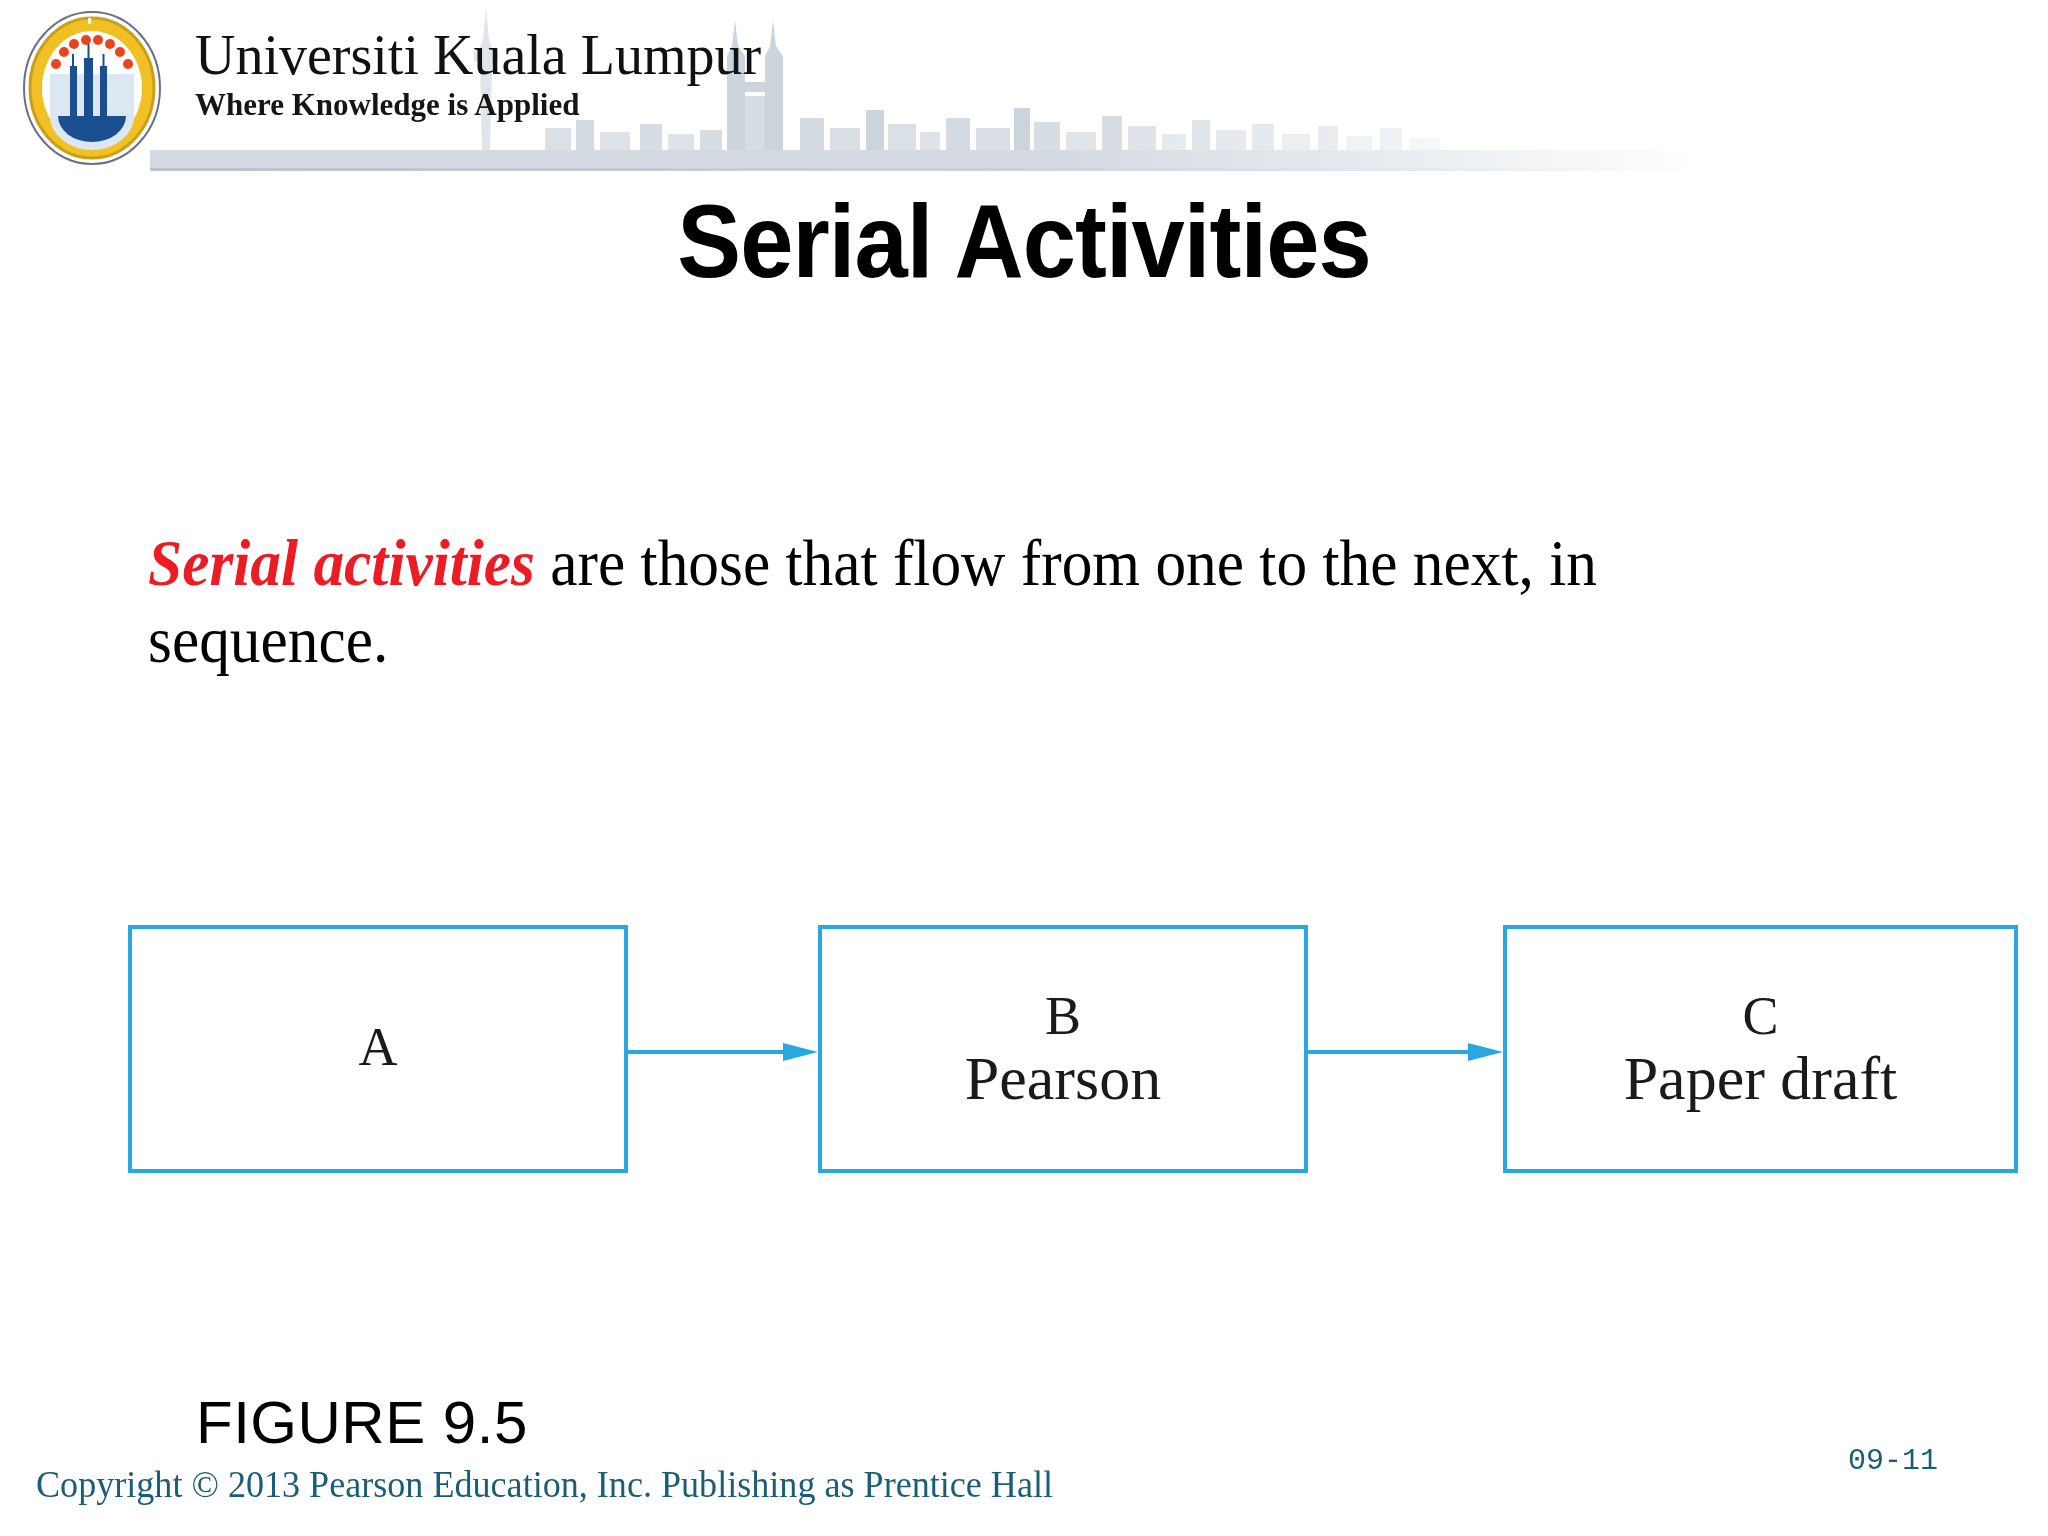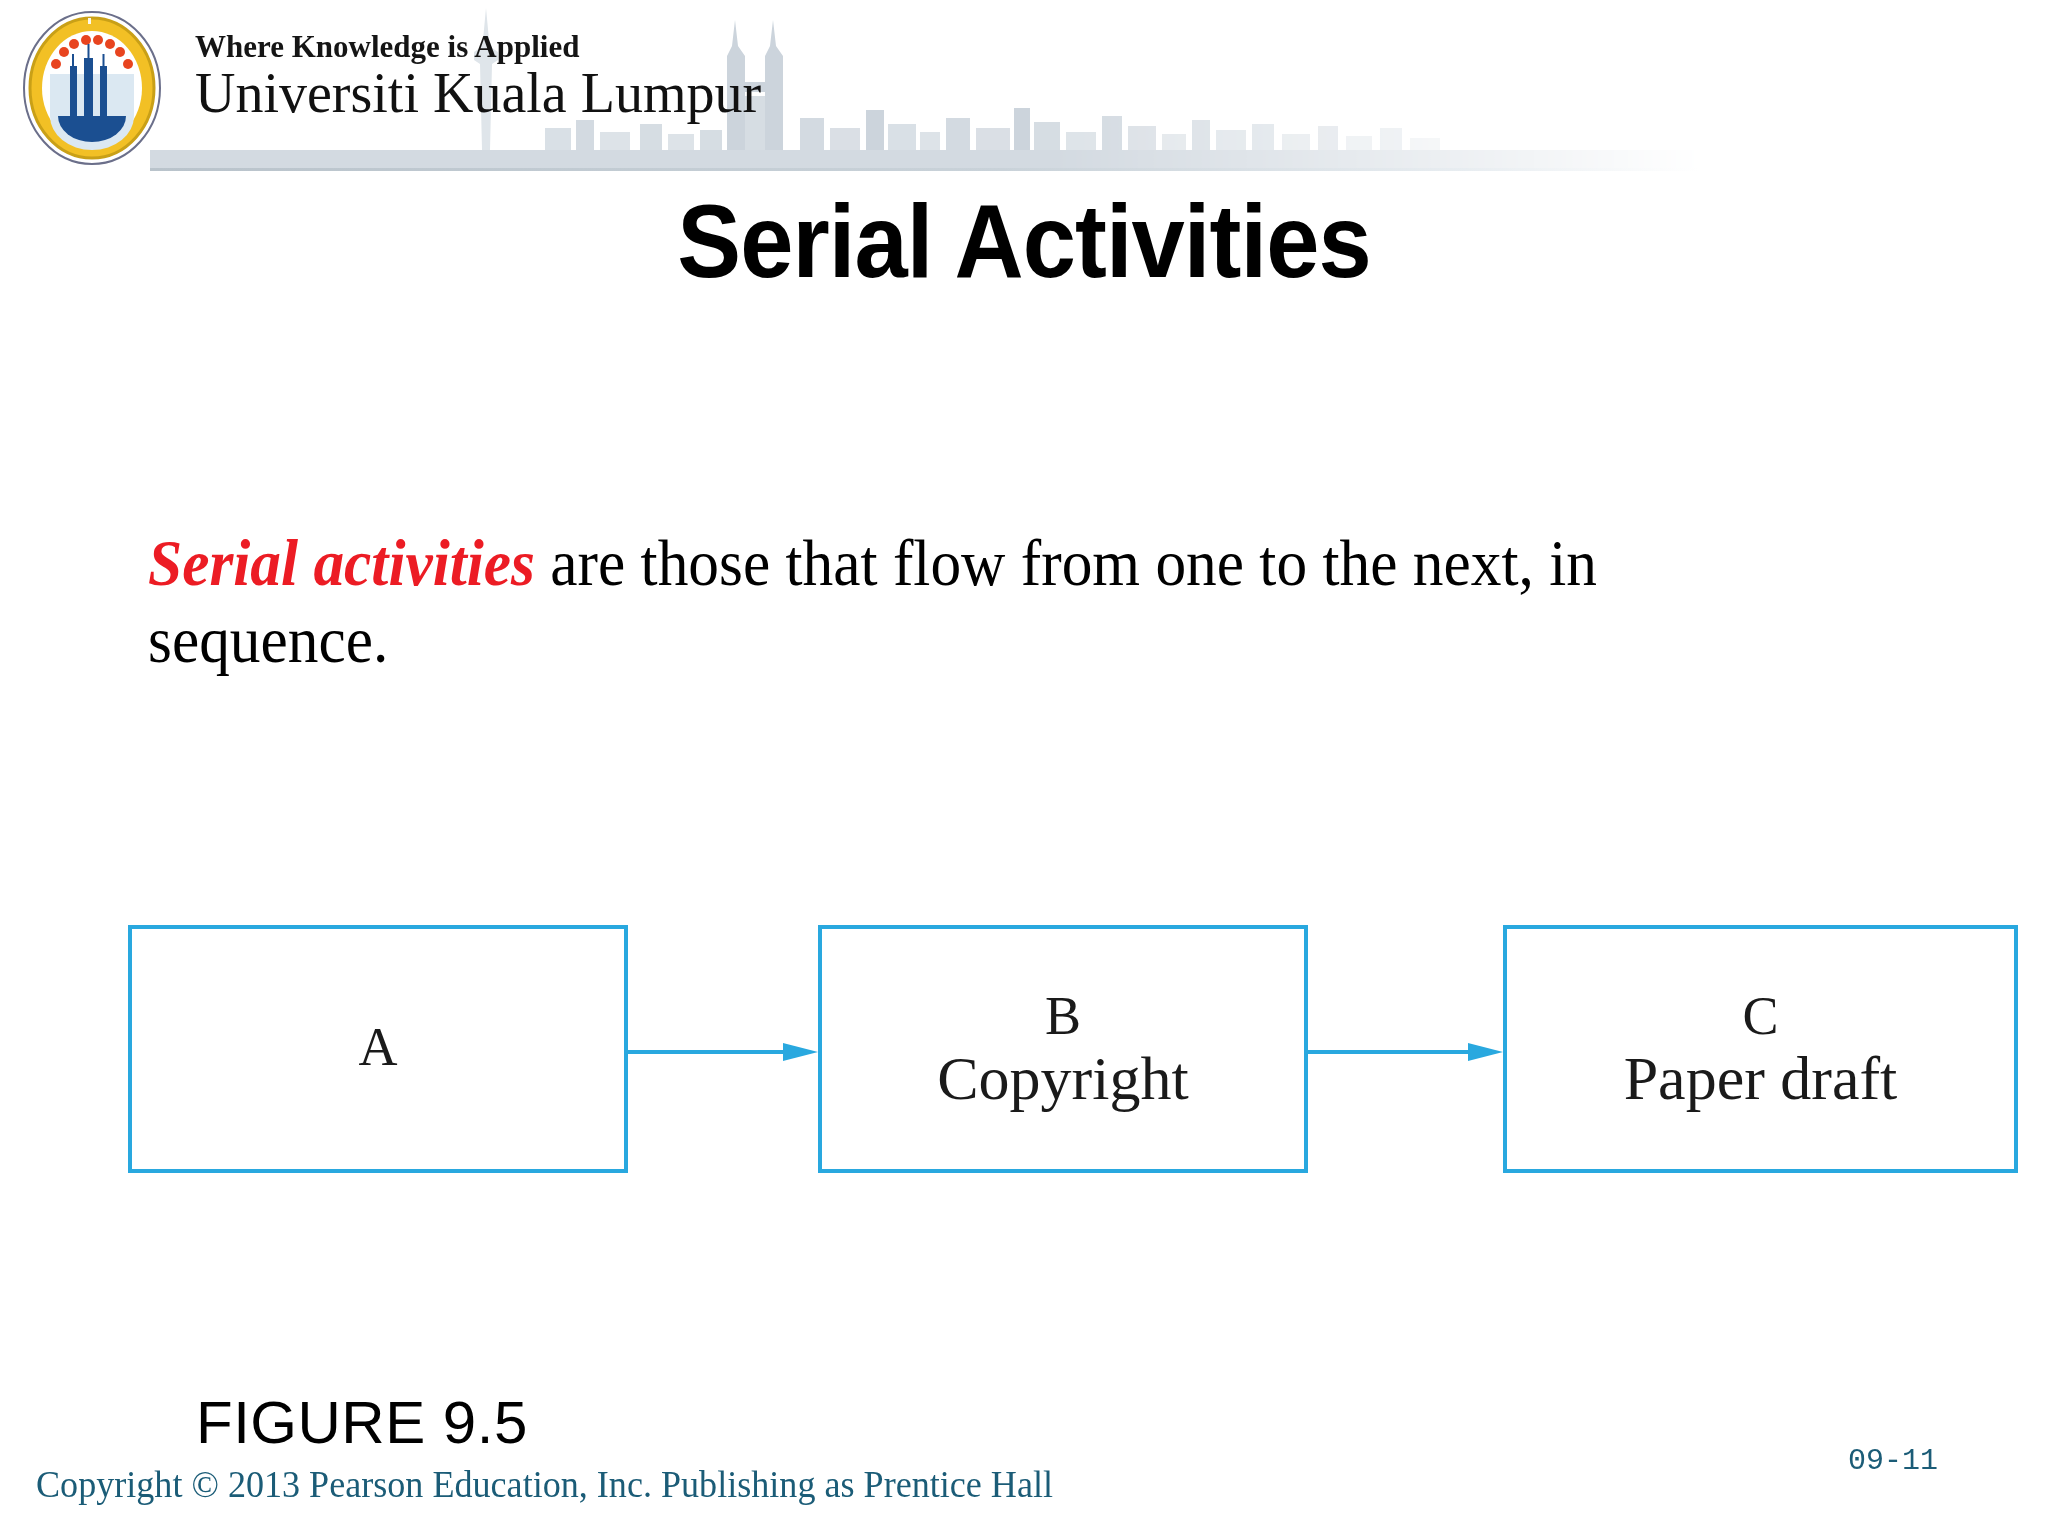--- a/index.html
+++ b/index.html
@@ -273,22 +273,22 @@
     </g>
     <path d="M46 108 a34 26 0 0 0 68 0 z" fill="#1b4f91"></path>
     <ellipse cx="80" cy="80" rx="62" ry="70" fill="none" stroke="#c9a017" stroke-width="3"></ellipse>
 
     <g fill="#ffffff" opacity="0.9">
       <rect x="76" y="10" width="3" height="6"></rect>
     </g>
   </svg>
 
   <div id="unikl-wordmark">
+    <div id="unikl-name">Universiti Kuala Lumpur</div>
     <div id="unikl-tagline">Where Knowledge is Applied</div>
-    <div id="unikl-name">Universiti Kuala Lumpur</div>
   </div>
 </div>
 
 <div id="slide-title">Serial Activities</div>
 
 <div id="body-text">
   <span id="body-term">Serial activities</span><span> are those that flow from one to the next, in sequence.</span>
 </div>
 
 <div id="flow-diagram">
@@ -297,21 +297,21 @@
     <div class="flow-box-letter">A</div>
   </div>
 
   <svg id="flow-arrow-ab" class="flow-arrow" viewBox="0 0 190 20" preserveAspectRatio="none">
     <line x1="0" y1="10" x2="160" y2="10" stroke="#29a8df" stroke-width="4"></line>
     <polygon points="155,1 190,10 155,19" fill="#29a8df"></polygon>
   </svg>
 
   <div id="flow-box-b" class="flow-box">
     <div class="flow-box-letter">B</div>
-    <div class="flow-box-label">Copyright</div>
+    <div class="flow-box-label">Pearson</div>
   </div>
 
   <svg id="flow-arrow-bc" class="flow-arrow" viewBox="0 0 195 20" preserveAspectRatio="none">
     <line x1="0" y1="10" x2="165" y2="10" stroke="#29a8df" stroke-width="4"></line>
     <polygon points="160,1 195,10 160,19" fill="#29a8df"></polygon>
   </svg>
 
   <div id="flow-box-c" class="flow-box">
     <div class="flow-box-letter">C</div>
     <div class="flow-box-label">Paper draft</div>

